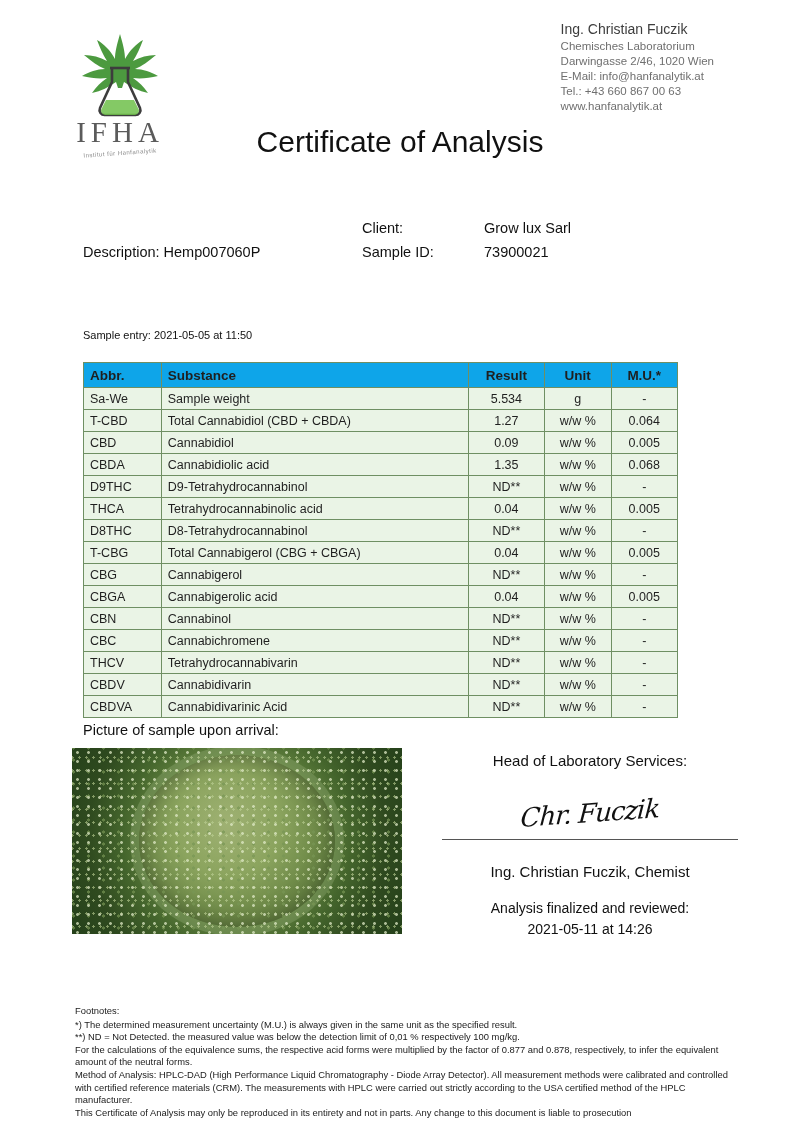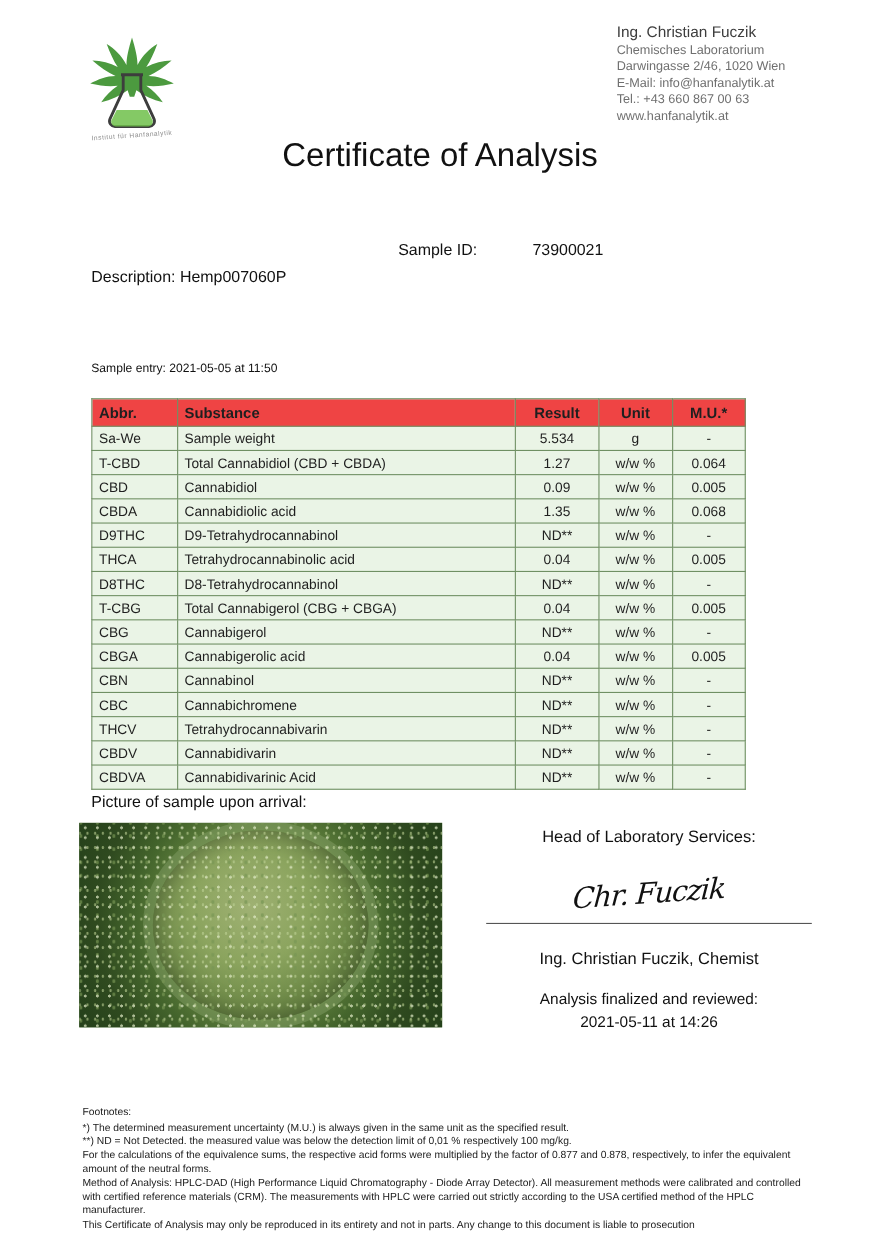--- a/index.html
+++ b/index.html
@@ -141,21 +141,21 @@
     font-size: 12.5px;
     color: #1f1f1f;
   }
   table.coa th, table.coa td {
     border: 1px solid #6f8f63;
     padding: 2px 6px;
     height: 17px;
     background: #eaf4e6;
   }
   table.coa thead th {
-    background: #ef4444;
+    background: #0ea5e9;
     font-weight: bold;
     text-align: left;
     font-size: 13.5px;
     height: 20px;
   }
   table.coa thead th.c {
     text-align: center;
   }
   .col-abbr { width: 70px; }
   .col-sub  { width: 332px; }
@@ -274,20 +274,21 @@
           <g fill="#4c9a3f">
             <path d="M60 6 C57 16 55 24 55 31 C50 22 44 16 37 12 C40 20 43 27 47 33 C40 29 32 27 24 27 C31 33 38 38 45 41 C37 41 29 44 22 48 C31 50 39 51 47 50 C41 54 36 59 32 65 C41 63 49 59 56 54 L58 60 L62 60 L64 54 C71 59 79 63 88 65 C84 59 79 54 73 50 C81 51 89 50 98 48 C91 44 83 41 75 41 C82 38 89 33 96 27 C88 27 80 29 73 33 C77 27 80 20 83 12 C76 16 70 22 65 31 C65 24 63 16 60 6 Z"></path>
           </g>
           <g fill="none" stroke="#3d3d3d" stroke-width="2.6">
             <path d="M52 40 L52 54 L40 80 A5 5 0 0 0 45 87 L75 87 A5 5 0 0 0 80 80 L68 54 L68 40"></path>
             <path d="M50 40 L70 40"></path>
           </g>
           <path d="M46 72 L74 72 L79 82 A5 5 0 0 1 75 87 L45 87 A5 5 0 0 1 41 82 Z" fill="#6fbf4a" opacity="0.85"></path>
         </svg>
       </div>
+      <div class="logo-text">IFHA</div>
       <div class="logo-sub">Institut für Hanfanalytik</div>
     </div>
 
     <div class="lab-info">
       <div class="lab-name">Ing. Christian Fuczik</div>
       <div>Chemisches Laboratorium</div>
       <div>Darwingasse 2/46, 1020 Wien</div>
       <div>E-Mail: info@hanfanalytik.at</div>
       <div>Tel.: +43 660 867 00 63</div>
       <div>www.hanfanalytik.at</div>
@@ -296,20 +297,24 @@
 
   <div class="title-wrap">
     <div class="title-main">Certificate of Analysis</div>
   </div>
 
   <div class="meta">
     <div class="meta-left">
       <div>Description: Hemp007060P</div>
     </div>
     <div class="meta-right">
+      <div class="row">
+        <span class="lbl">Client:</span>
+        <span>Grow lux Sarl</span>
+      </div>
       <div class="row">
         <span class="lbl">Sample ID:</span>
         <span>73900021</span>
       </div>
     </div>
   </div>
 
   <div class="sample-entry">Sample entry: 2021-05-05 at 11:50</div>
 
   <div class="tbl-wrap">

